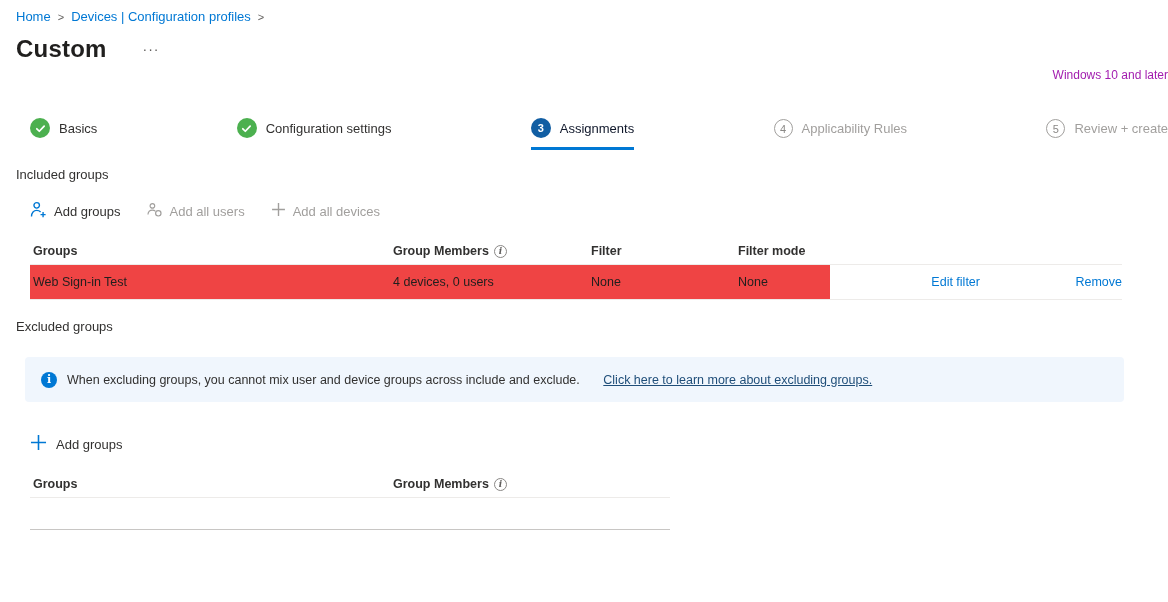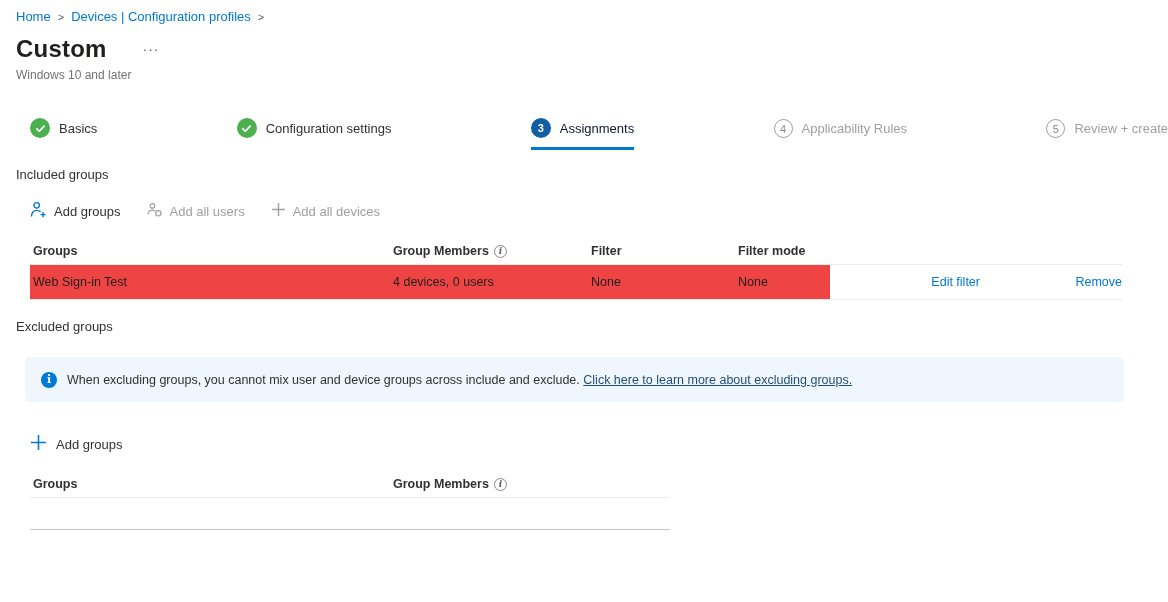--- a/index.html
+++ b/index.html
@@ -14,21 +14,21 @@
 
   
   .breadcrumb { padding: 9px 0 0 16px; font-size: 13px; display: flex; align-items: center; gap: 7px; }
   .crumb-link { color: #0078d4; }
   .crumb-sep { color: #605e5c; font-size: 11px; }
 
   
   .title-row { padding-left: 16px; margin-top: 11px; display: flex; align-items: flex-start; gap: 36px; }
   .page-title { font-size: 24px; font-weight: 700; color: #201f1e; letter-spacing: 0.2px; }
   .more-btn { color: #605e5c; font-size: 14px; letter-spacing: 1px; margin-top: 6px; cursor: pointer; }
-  .subtitle { padding-left: 16px; margin-top: 5px; font-size: 12px; color: #737373; }
+  .subtitle { margin-top: 5px; font-size: 12px; color: #a21caf; text-align: right; }
 
   
   .wizard { margin: 36px 0 0 30px; display: flex; gap: 26px; align-items: flex-end; justify-content: space-between; }
   .step { display: flex; align-items: center; gap: 9px; padding-bottom: 9px; border-bottom: 3px solid transparent; cursor: default; }
   .step-circle {
     width: 20px; height: 20px; border-radius: 50%;
     display: flex; align-items: center; justify-content: center;
     font-size: 11px; flex: none;
   }
   .step.complete .step-circle { background: #4cb04f; }
@@ -74,21 +74,21 @@
     margin: 23px 0 0 25px; width: 1099px; height: 45px;
     background: #f0f6fd; border-radius: 4px;
     display: flex; align-items: center; gap: 10px; padding: 0 16px;
     font-size: 12.5px; color: #323130;
   }
   .banner-icon {
     width: 16px; height: 16px; border-radius: 50%; background: #0078d4;
     color: #fff; font-size: 11px; line-height: 16px; text-align: center;
     font-family: "DejaVu Serif", serif; font-weight: bold; flex: none;
   }
-  .banner-link { color: #1f4e79; text-decoration: underline; margin-left: 0; }
+  .banner-link { color: #1f4e79; text-decoration: underline; margin-left: 20px; }
 
   
   .add-groups2 { margin: 32px 0 0 30px; display: flex; align-items: center; gap: 9px; cursor: pointer; font-size: 13px; color: #323130; }
 </style>
 </head>
 <body>
 
 <div class="breadcrumb">
   <a class="crumb-link">Home</a>
   <span class="crumb-sep">&gt;</span>

